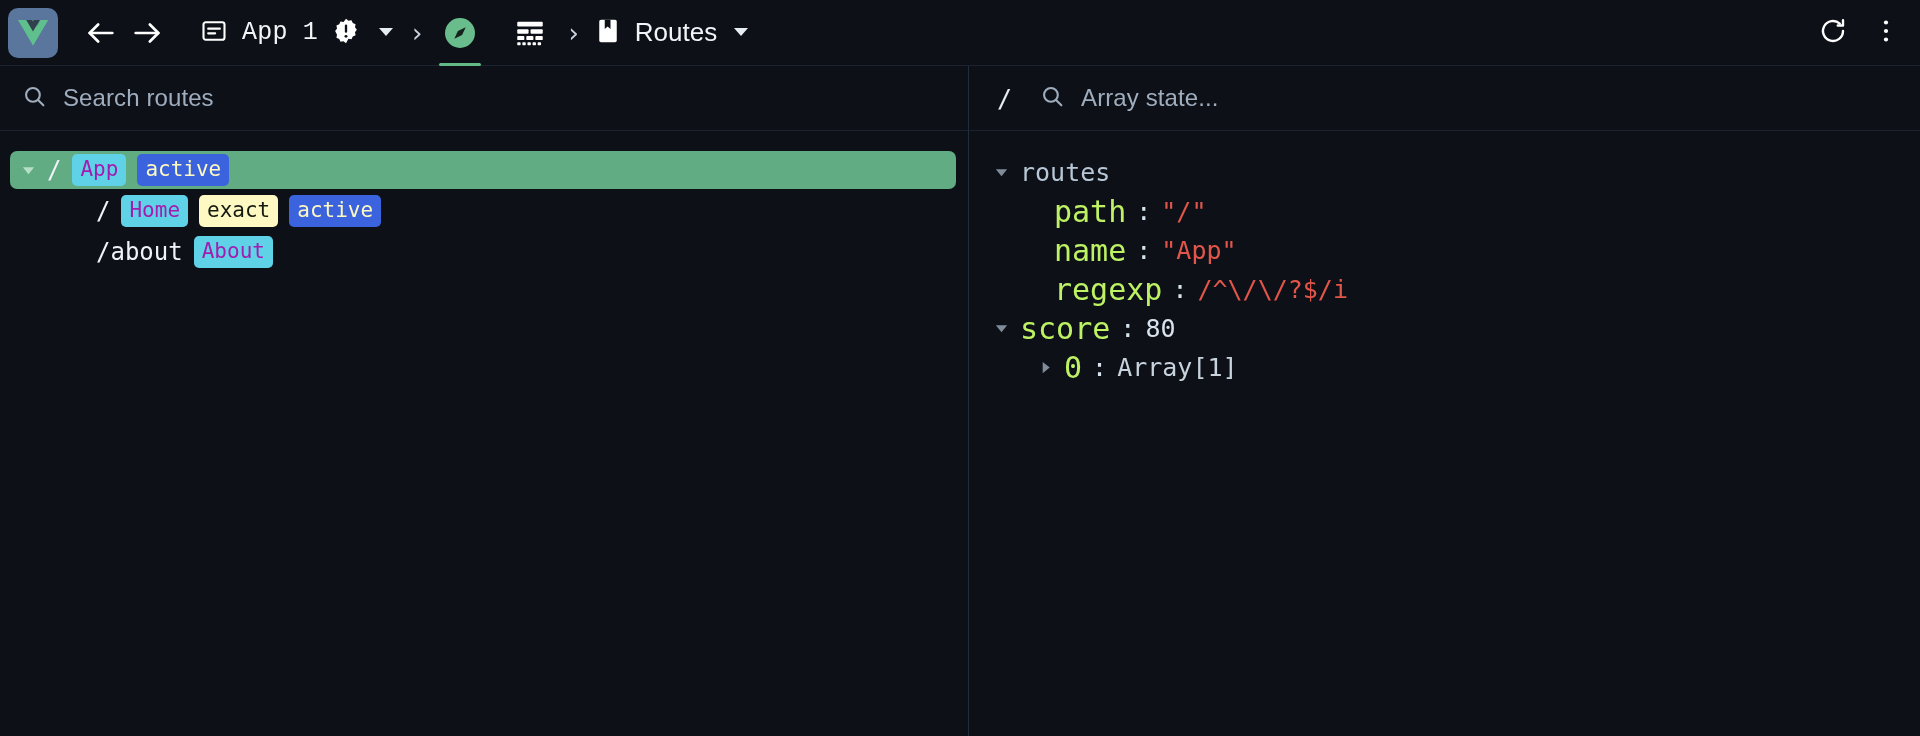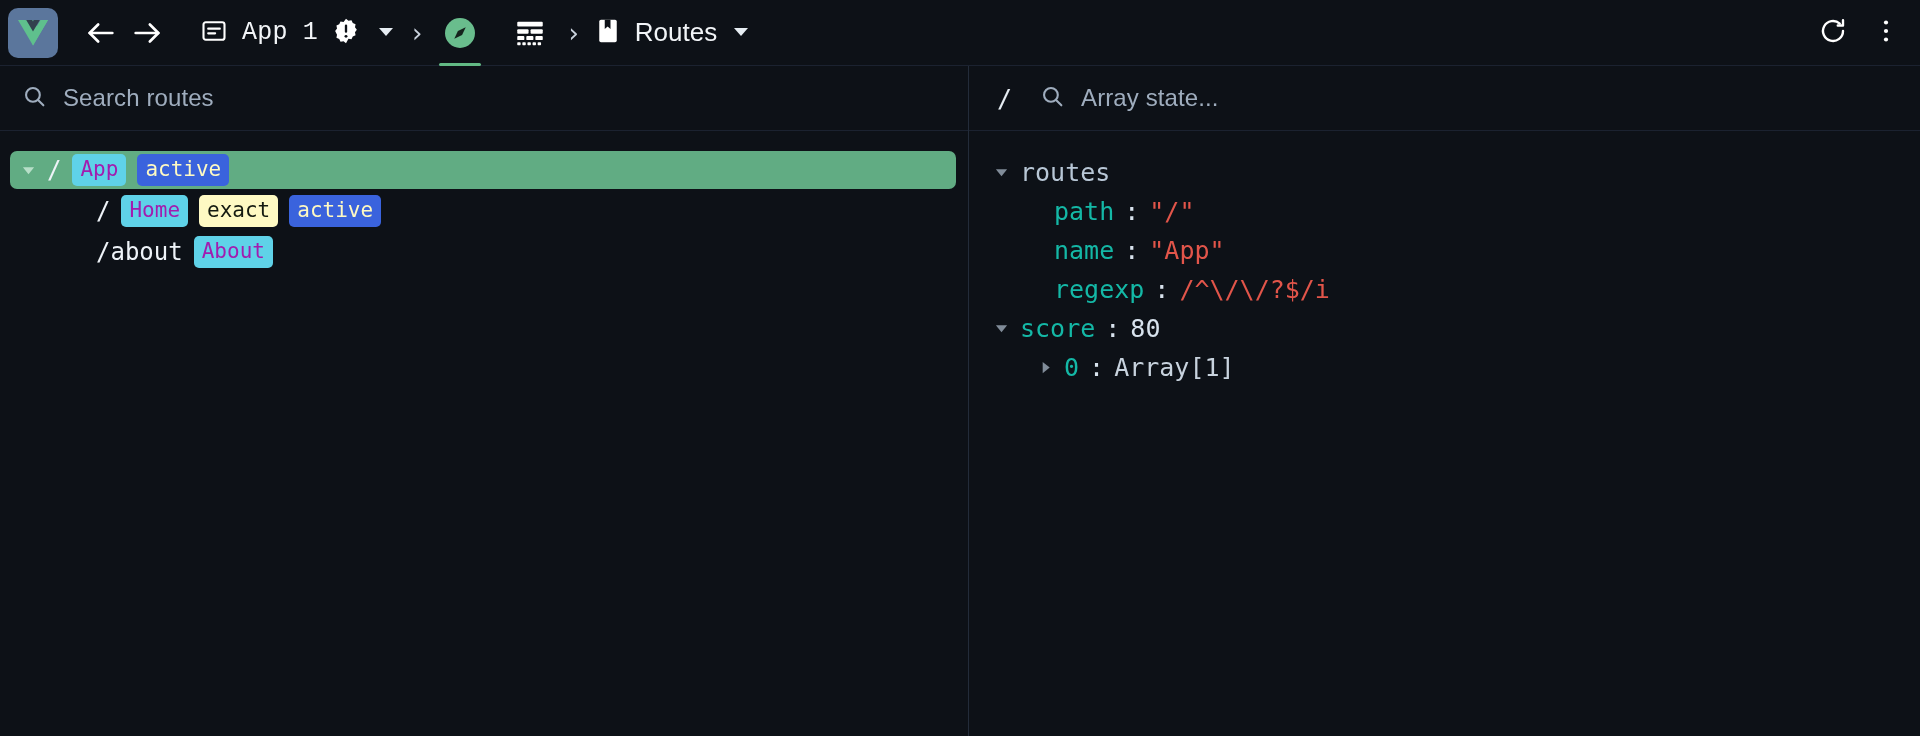--- a/index.html
+++ b/index.html
@@ -246,21 +246,21 @@
     align-items: center;
     justify-content: center;
   }
   .tri.blank { visibility: hidden; }
 
   .lvl-1 { padding-left: 0; }
   .lvl-2 { padding-left: 34px; }
   .lvl-3 { padding-left: 44px; }
 
   .k-root  { color: #b8c7d6; font-size: 25px; }
-  .k-key   { color: #14b8a6; font-size: 25px; }
+  .k-key   { color: #bef264; font-size: 30px; }
   .v-str   { color: #e2554a; font-size: 25px; }
   .v-num   { color: #d8e3ee; font-size: 25px; }
   .v-obj   { color: #c8d3de; font-size: 25px; }
   .colon   { color: #d8e3ee; font-size: 25px; }
 </style>
 </head>
 <body>
 
 <div class="toolbar">
 

